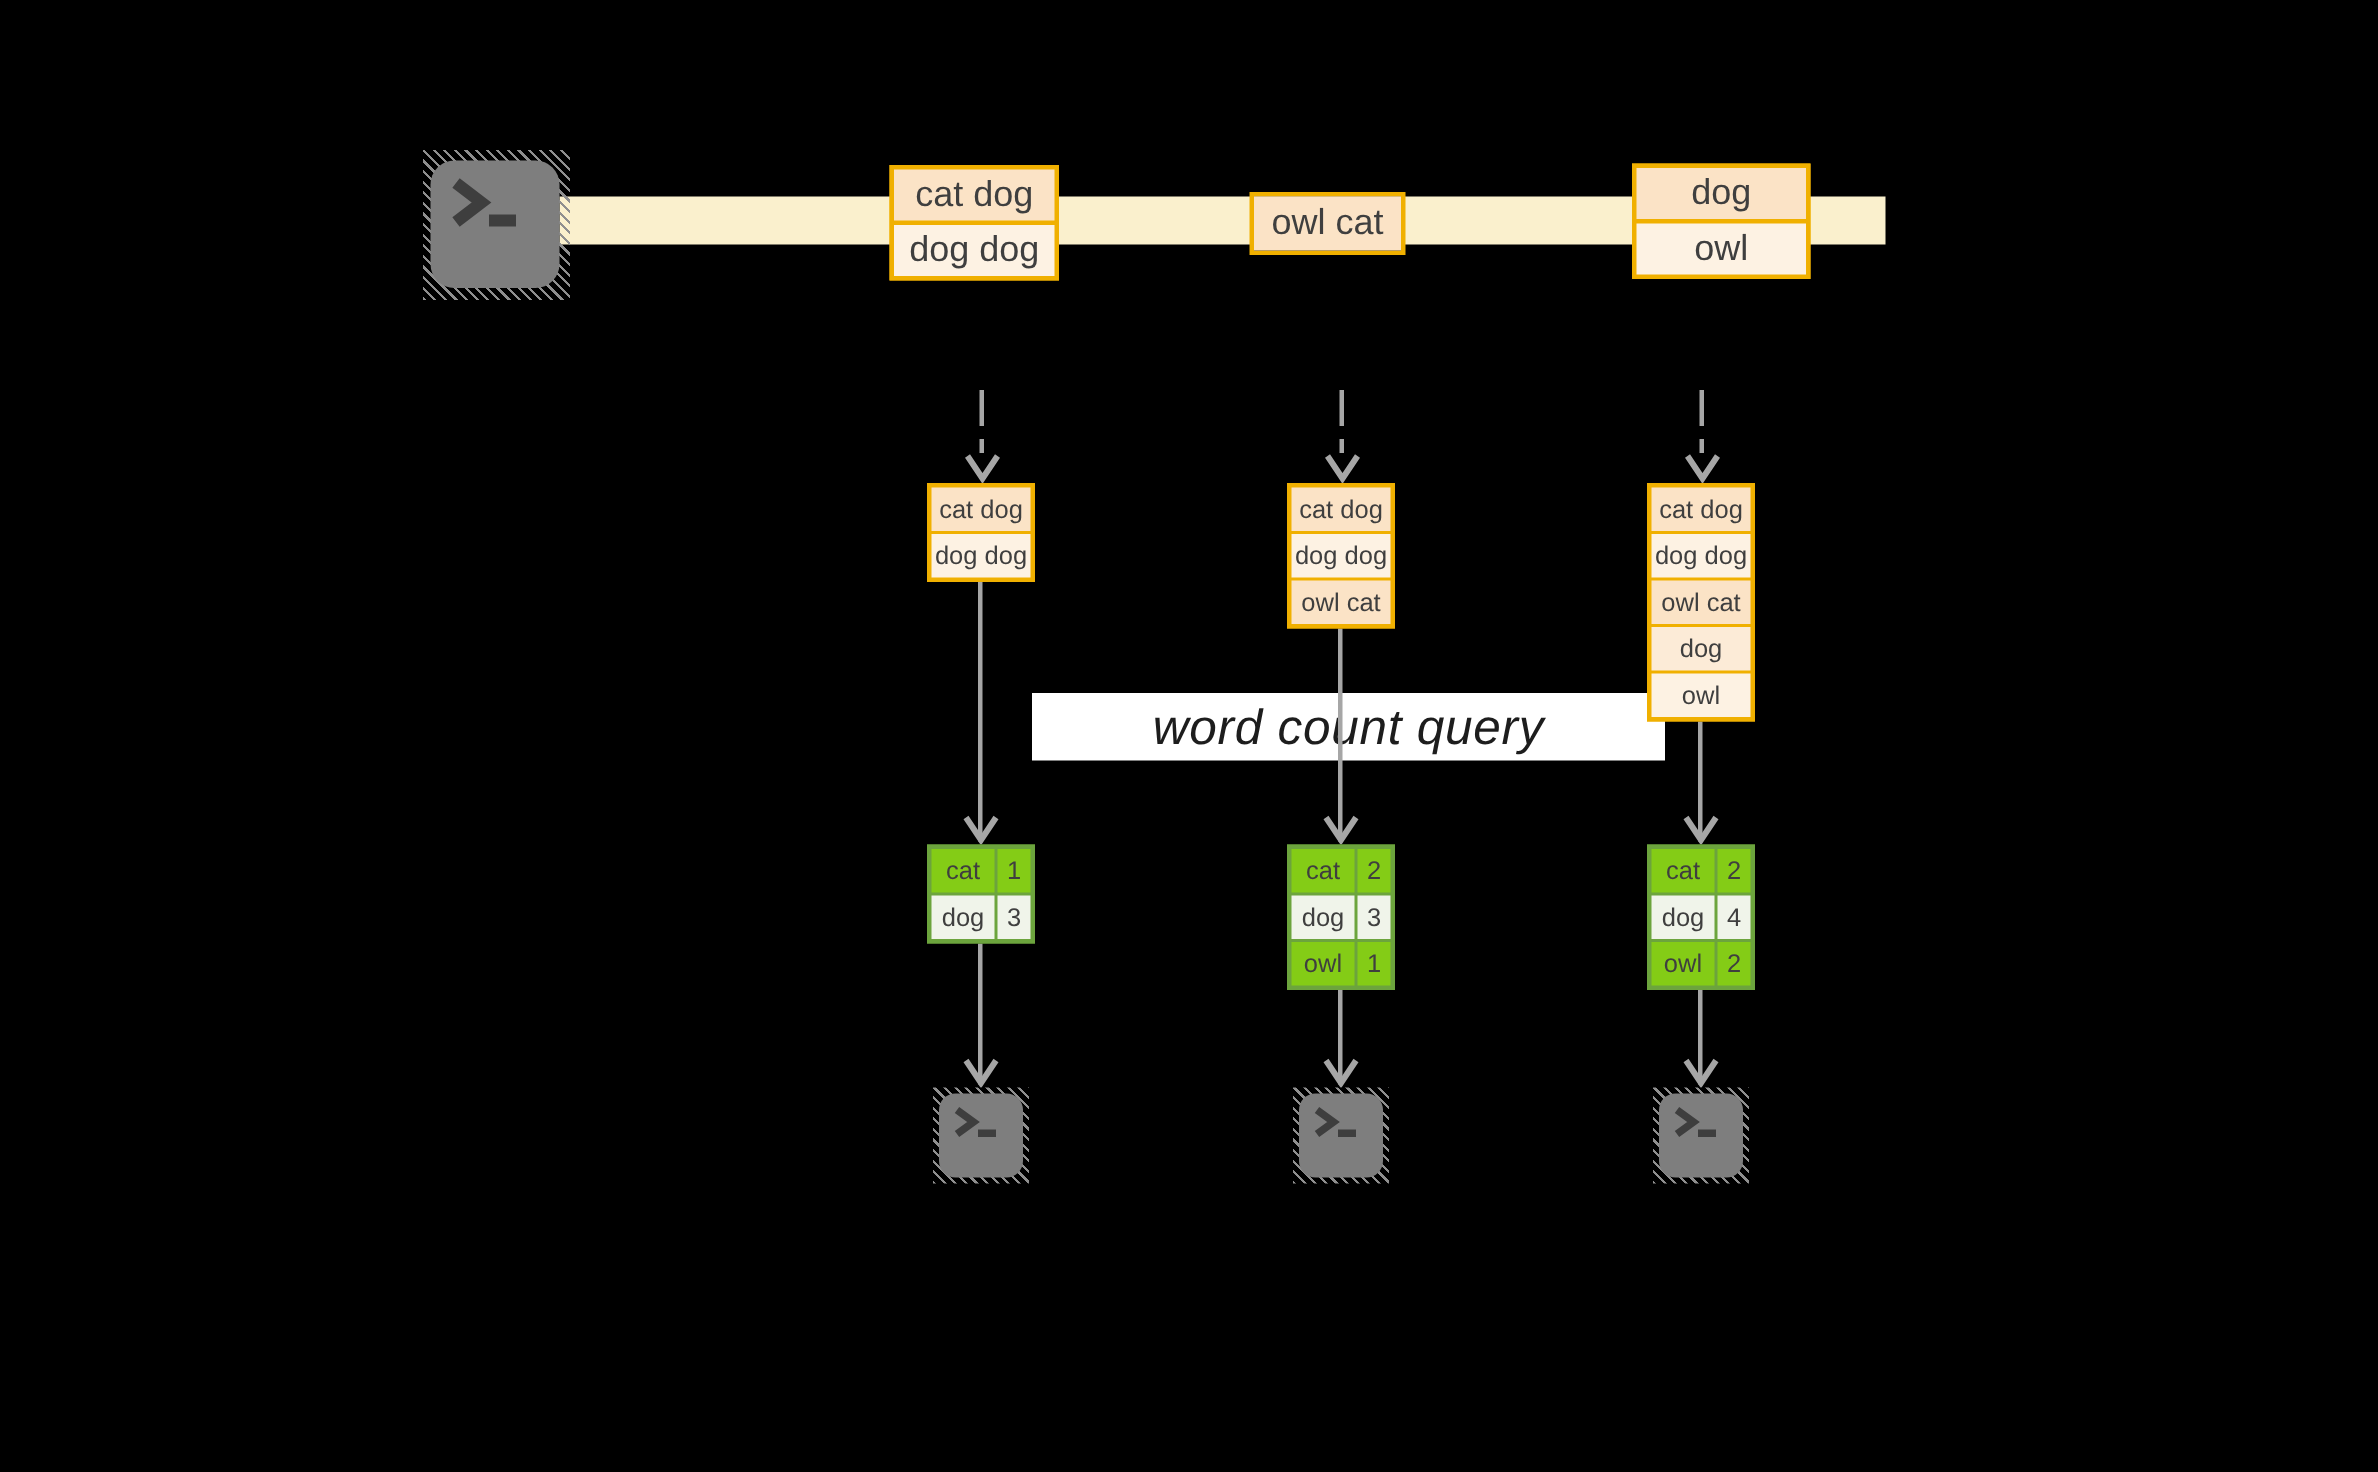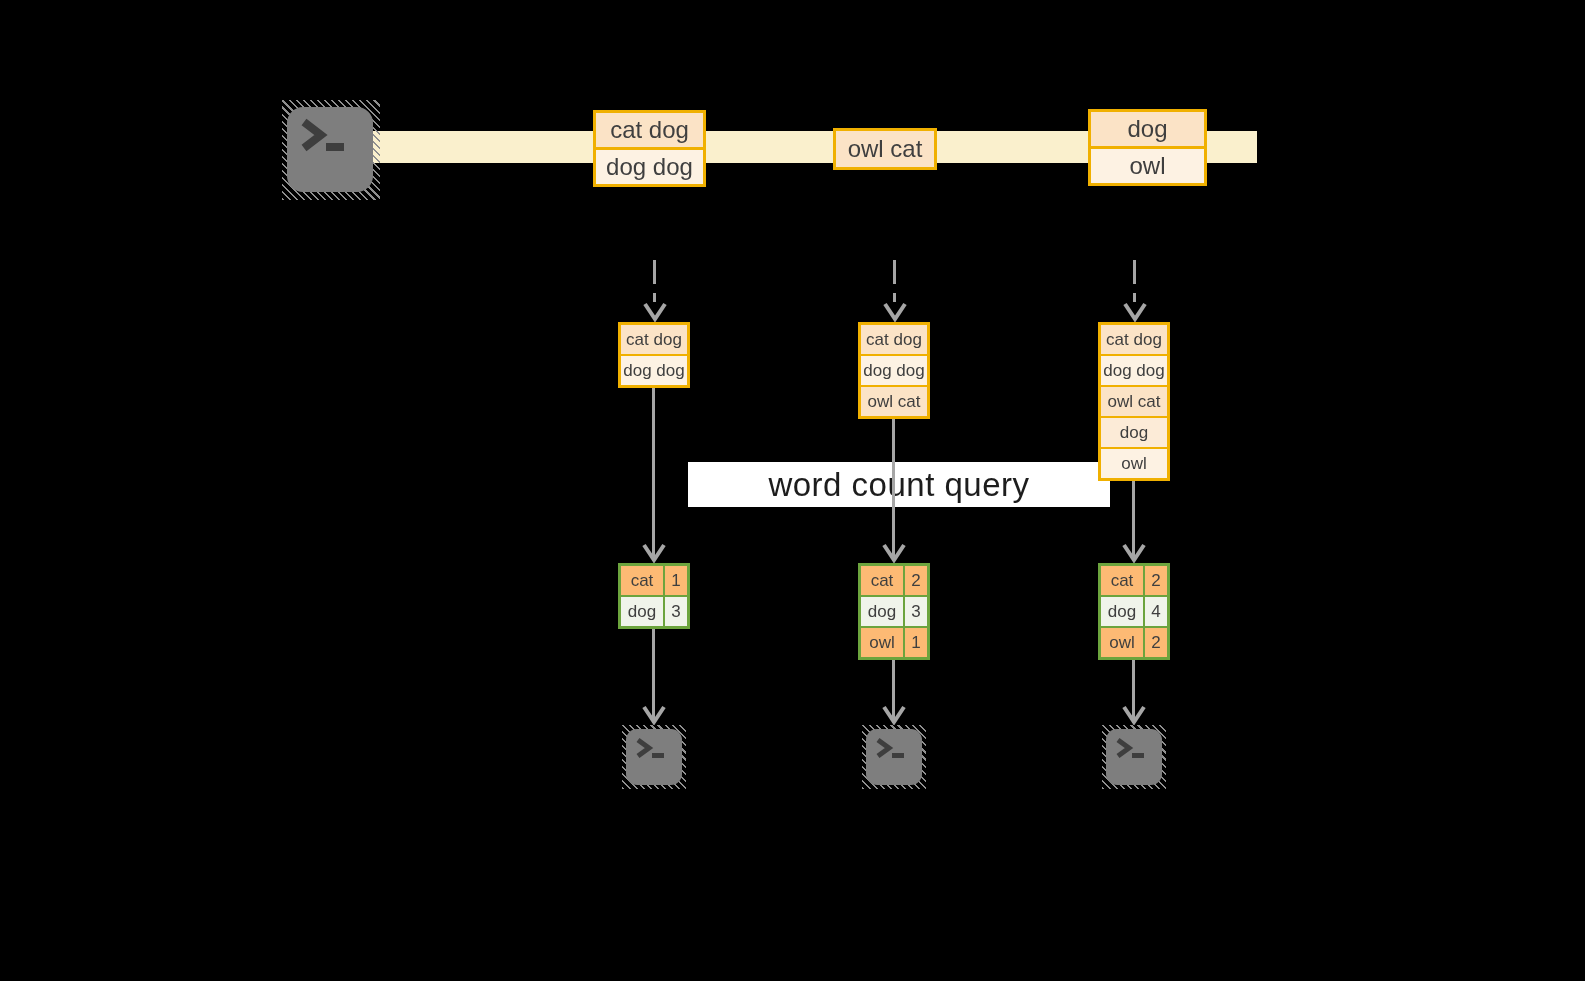--- a/index.html
+++ b/index.html
@@ -48,33 +48,33 @@
     position:absolute;width:3px;
     background:repeating-linear-gradient(#a6a6a6 0 24px,rgba(0,0,0,0) 24px 33px);
   }
   .vline{position:absolute;width:3px;background:#a6a6a6;}
   .chev{position:absolute;}
 
   
   .qlabel{
     position:absolute;left:688px;top:462px;width:422px;height:45px;background:#ffffff;
     display:flex;align-items:center;justify-content:center;
-    font-size:33px;font-weight:300;color:#1d1d1d;letter-spacing:0.5px;z-index:1;
+    font-size:33px;font-weight:300;color:#1d1d1d;letter-spacing:0.5px;z-index:1;font-style:italic;
   }
 
   
   .gtable{
     position:absolute;border:3px solid #6ca43d;background:#6ca43d;
     display:grid;grid-template-columns:42px 22px;gap:2px;z-index:2;
   }
   .gcell{
     height:29px;display:flex;align-items:center;justify-content:center;
     font-size:17px;background:#e9efe0;
   }
-  .g1{background:#fdba74;}
+  .g1{background:#84cc16;}
   .g2{background:#f0f4ea;}
 
   .stack,.msg{z-index:2;}
   .hatch{z-index:3;}
 </style>
 </head>
 <body>
 
 <div class="canvas">
 

